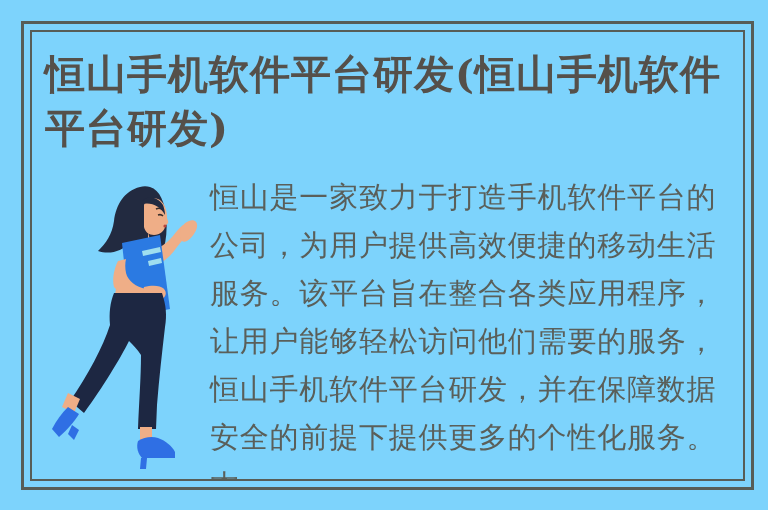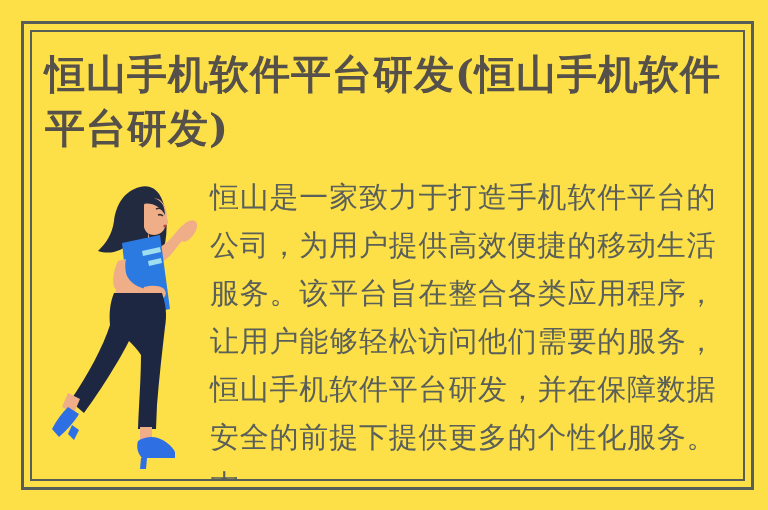--- a/index.html
+++ b/index.html
@@ -3,21 +3,21 @@
 <meta charset="utf-8">
 <style>
   * { margin: 0; padding: 0; box-sizing: border-box; }
   html, body { width: 768px; height: 510px; }
   body { font-family: "DejaVu Sans", sans-serif; }
 
   .page {
     position: relative;
     width: 768px;
     height: 510px;
-    background: #fde047;
+    background: #7dd3fc;
     overflow: hidden;
   }
 
   .frame-outer {
     position: absolute;
     left: 21px; top: 21px;
     width: 733px; height: 469px;
     border: 3px solid #575d57;
   }
   .frame-inner {

